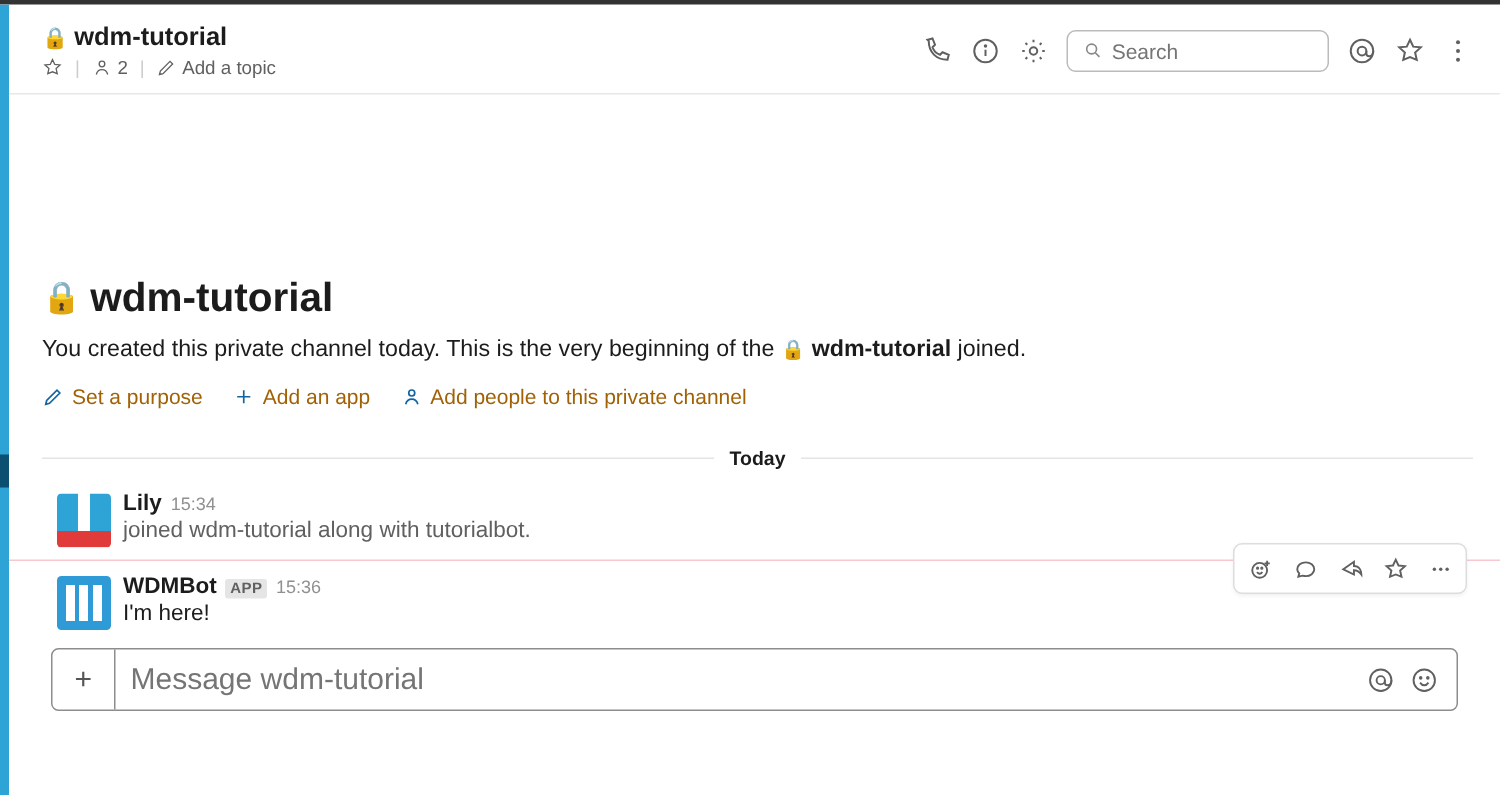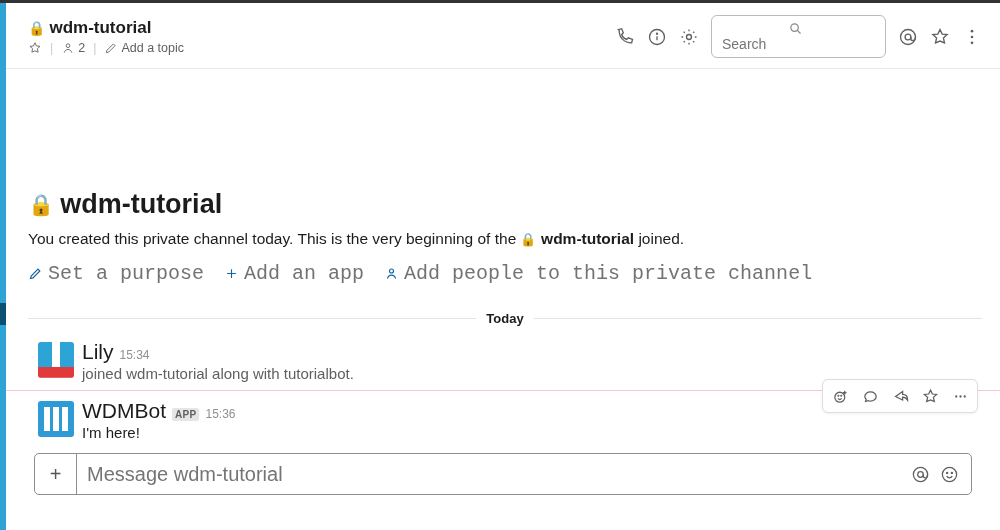--- a/index.html
+++ b/index.html
@@ -54,21 +54,20 @@
   .icon-inline { width:14px; height:14px; stroke:#616061; fill:none; stroke-width:1.5; }
   .header-actions {
     display:flex; align-items:center; gap:12px;
   }
   .hicon { width:20px; height:20px; stroke:#616061; fill:none; stroke-width:1.6; cursor:pointer; }
   .search-box {
     display:flex; align-items:center;
     border:1px solid #bbb; border-radius:6px;
     padding: 5px 10px; width:175px;
     color:#888;
-    flex-direction:column;
   }
   .search-box svg { width:15px; height:15px; stroke:#888; fill:none; stroke-width:2; margin-right:6px; }
   .search-box input { border:none; outline:none; font-size:14px; color:#444; width:100%; background:transparent;}
   .body-area {
     flex:1; display:flex; flex-direction:column;
     overflow:hidden;
   }
   .intro {
     padding: 120px 22px 14px 22px;
   }
@@ -79,21 +78,21 @@
   .intro-desc {
     margin-top: 10px; font-size: 15.5px; color:#1d1c1d;
   }
   .intro-desc .inline-lock { font-size:13px; }
   .intro-desc b { font-weight:700; }
   .intro-links {
     margin-top: 14px; display:flex; gap:20px;
   }
   .intro-link {
     display:inline-flex; align-items:center; gap:5px;
-    color:#737373; font-size:20px; cursor:pointer;font-family:Liberation Mono, monospace;
+    color:#a16207; font-size:14px; cursor:pointer;
   }
   .intro-link svg { width:15px; height:15px; stroke:#1264a3; fill:none; stroke-width:1.8; }
   .divider-row {
     display:flex; align-items:center; margin: 12px 18px 0 22px;
   }
   .divider-row .line { flex:1; height:1px; background:#e4e4e4; }
   .divider-row .label { padding:0 10px; font-size:13px; font-weight:700; color:#1d1c1d;}
   .messages { padding: 10px 0 0 0; }
   .msg {
     display:flex; gap:8px; padding: 4px 18px 4px 32px;
@@ -112,21 +111,21 @@
   .avatar.bot {
     background:#2e9ad6; position:relative;
   }
   .avatar.bot::after{
     content:""; position:absolute; inset:6px;
     background:
       linear-gradient(90deg,#fff 25%, transparent 25% 37.5%, #fff 37.5% 62.5%, transparent 62.5% 75%, #fff 75%);
   }
   .msg-body { flex:1; }
   .msg-head { display:flex; align-items:baseline; gap:6px; }
-  .msg-user { font-weight:400; font-size:21px; }
+  .msg-user { font-weight:700; font-size:15px; }
   .badge-app {
     font-size:10px; font-weight:700;
     background:#e5e5e5; color:#616061; border-radius:2px;
     padding:1px 3px; letter-spacing:0.3px;
   }
   .msg-time { font-size:12px; color:#909090; }
   .msg-text { font-size:15px; color:#616061; margin-top:1px; }
   .msg-text.primary { color:#1d1c1d; }
   .msg-hover {
     position:absolute; right:22px; top:-16px;

